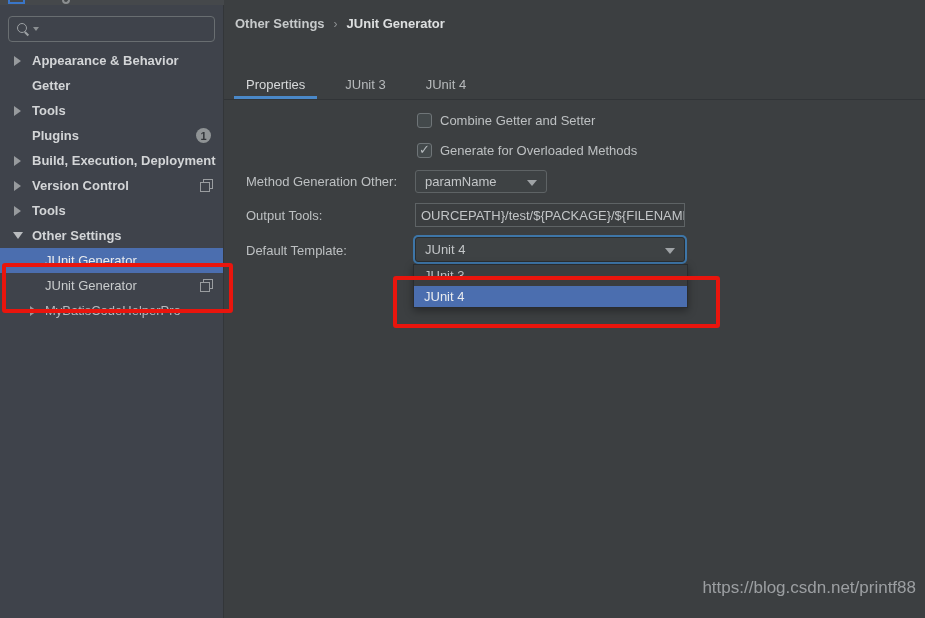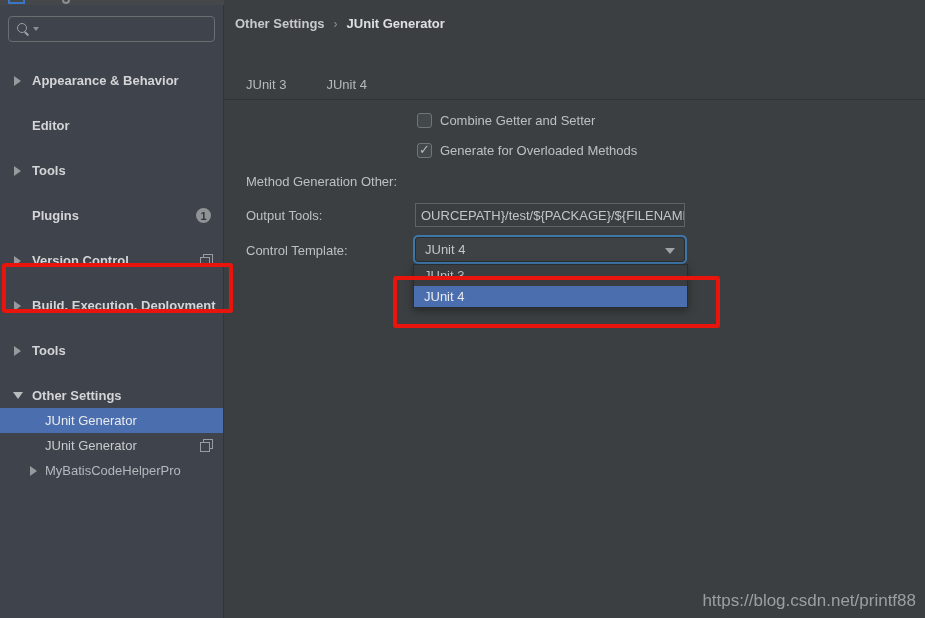--- a/index.html
+++ b/index.html
@@ -38,21 +38,21 @@
   .tree-row { position:relative; height:25px; display:flex; align-items:center; color:#c9cccd; }
   .tree-row.cat .label { font-weight:bold; color:#d3d5d7; }
   .tree-row .label { white-space:nowrap; }
   .tree-row.selected { background:#4b6eaf; }
   .tree-row.selected .label { color:#e9ebee; }
   .tree-row.dim .label { color:#b4b8bd; }
   .arrow-right { width:0; height:0; border-top:5px solid transparent; border-bottom:5px solid transparent;
     border-left:7px solid #979a9d; position:absolute; left:14px; }
   .arrow-down { width:0; height:0; border-left:5px solid transparent; border-right:5px solid transparent;
     border-top:7px solid #b9bcbf; position:absolute; left:13px; }
-  .indent-1 { padding-left:32px;margin-top:20px; }
+  .indent-1 { padding-left:32px; }
   .indent-2 { padding-left:45px; }
   .row-badge { position:absolute; right:12px; top:5px; width:15px; height:15px; border-radius:50%;
     background:#8f9395; color:#33363a; font-size:11px; font-weight:bold;
     display:flex; align-items:center; justify-content:center; }
   .copy-ic { position:absolute; right:10px; top:6px; width:13px; height:13px; }
 
   
   .main { position:absolute; top:0; left:224px; width:701px; height:618px; background:#3c3f41; }
   .breadcrumb { position:absolute; top:16px; left:11px; display:flex; align-items:center; gap:9px; }
   .crumb-1 { font-weight:bold; color:#c7cacb; }
@@ -80,21 +80,21 @@
 
   .text-field { position:absolute; background:#3b3e40; border:1px solid #5e6365;
     color:#c2c5c7; display:flex; align-items:center; padding-left:5px;
     white-space:nowrap; overflow:hidden; }
 
   .popup { position:absolute; left:189px; top:264px; width:275px; height:44px;
     background:#3a3d3f; border:1px solid #2a2c2e; box-shadow:0 3px 8px rgba(0,0,0,.35); }
   .popup-opt { height:21px; line-height:21px; padding-left:10px; color:#bcbfc1; white-space:nowrap; }
   .popup-opt.selected { background:#4b6eaf; color:#e9ebee; }
 
-  .watermark { position:absolute; right:9px; bottom:7px; font-size:17px; color:#a9acaf; opacity:.88; }
+  .watermark { position:absolute; right:9px; bottom:20px; font-size:17px; color:#a9acaf; opacity:.88; }
 
   
   .annot { position:absolute; border:4px solid #e9150d; border-radius:3px; pointer-events:none; }
   .annot-sidebar { left:2px; top:263px; width:231px; height:50px; }
   .annot-popup { left:393px; top:276px; width:327px; height:52px; }
 </style>
 </head>
 <body>
 
 <div id="stage">
@@ -109,41 +109,41 @@
       <span class="search-glyph"></span>
       <span class="search-caret"></span>
     </div>
 
     <div class="tree">
       <div class="tree-row cat indent-1">
         <span class="arrow-right"></span>
         <span class="label">Appearance &amp; Behavior</span>
       </div>
       <div class="tree-row cat indent-1">
-        <span class="label">Editor</span>
+        <span class="label">Getter</span>
       </div>
       <div class="tree-row cat indent-1">
         <span class="arrow-right"></span>
         <span class="label">Tools</span>
       </div>
       <div class="tree-row cat indent-1">
         <span class="label">Plugins</span>
         <span class="row-badge">1</span>
+      </div>
+      <div class="tree-row cat indent-1">
+        <span class="arrow-right"></span>
+        <span class="label">Build, Execution, Deployment</span>
       </div>
       <div class="tree-row cat indent-1">
         <span class="arrow-right"></span>
         <span class="label">Version Control</span>
         <svg class="copy-ic" viewBox="0 0 13 13">
           <rect x="3.5" y="0.5" width="9" height="9" fill="none" stroke="#9a9da0"></rect>
           <rect x="0.5" y="3.5" width="9" height="9" fill="#3f434b" stroke="#9a9da0"></rect>
         </svg>
-      </div>
-      <div class="tree-row cat indent-1">
-        <span class="arrow-right"></span>
-        <span class="label">Build, Execution, Deployment</span>
       </div>
       <div class="tree-row cat indent-1">
         <span class="arrow-right"></span>
         <span class="label">Tools</span>
       </div>
       <div class="tree-row cat indent-1">
         <span class="arrow-down"></span>
         <span class="label">Other Settings</span>
       </div>
       <div class="tree-row selected indent-2">
@@ -165,41 +165,46 @@
 
   <div class="main">
 
     <div class="breadcrumb">
       <span class="crumb-1">Other Settings</span>
       <span class="crumb-sep">›</span>
       <span class="crumb-2">JUnit Generator</span>
     </div>
 
     <div class="tabs">
+      <div class="tab active">Properties</div>
       <div class="tab">JUnit 3</div>
       <div class="tab">JUnit 4</div>
     </div>
 
     <div class="cb-row" style="top:142px">
       <span class="cb-box checked"></span>
       <span class="cb-label">Generate for Overloaded Methods</span>
     </div>
     <div class="cb-row" style="top:112px">
       <span class="cb-box"></span>
       <span class="cb-label">Combine Getter and Setter</span>
     </div>
 
     <div class="form-label" style="top:174px">Method Generation Other:</div>
+    <div class="combo" style="left:191px; top:170px; width:132px; height:23px">
+      <span>paramName</span>
+      <span class="dd-arrow"></span>
+    </div>
 
     <div class="form-label" style="top:208px">Output Tools:</div>
     <div class="text-field" style="left:191px; top:203px; width:270px; height:24px">
       <span>OURCEPATH}/test/${PACKAGE}/${FILENAME}</span>
     </div>
 
-    <div class="form-label" style="top:243px">Control Template:</div>
+    <div class="form-label" style="top:243px">Default Template:</div>
     <div class="combo focused" style="left:191px; top:237px; width:270px; height:25px">
       <span>JUnit 4</span>
       <span class="dd-arrow"></span>
     </div>
 
     <div class="popup">
       <div class="popup-opt">JUnit 3</div>
       <div class="popup-opt selected">JUnit 4</div>
     </div>
 

